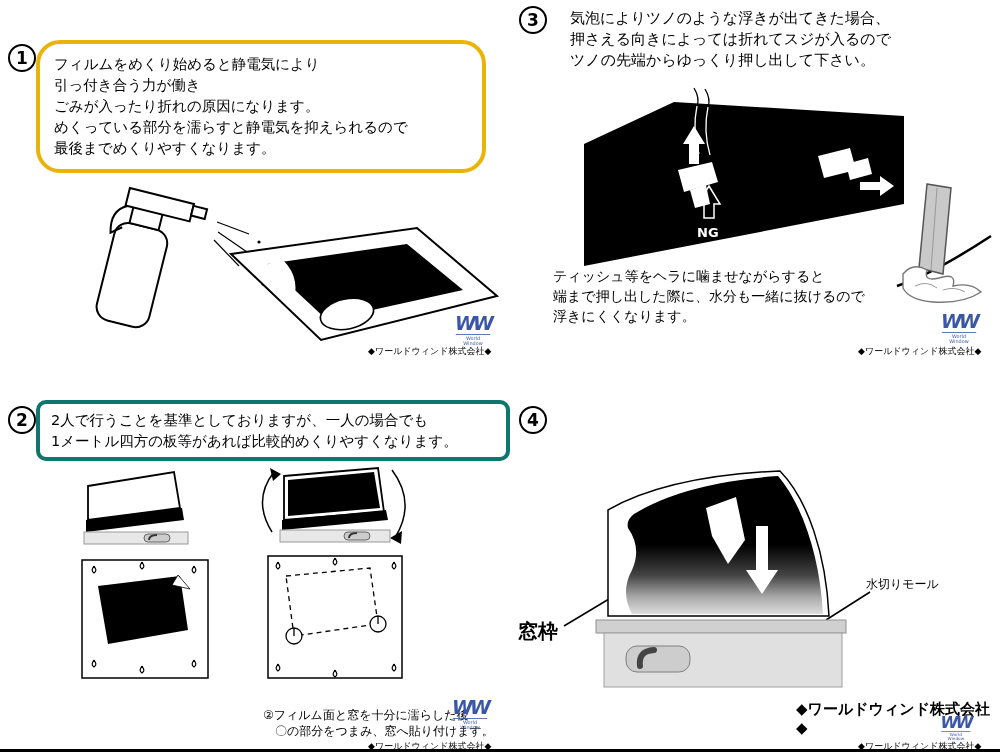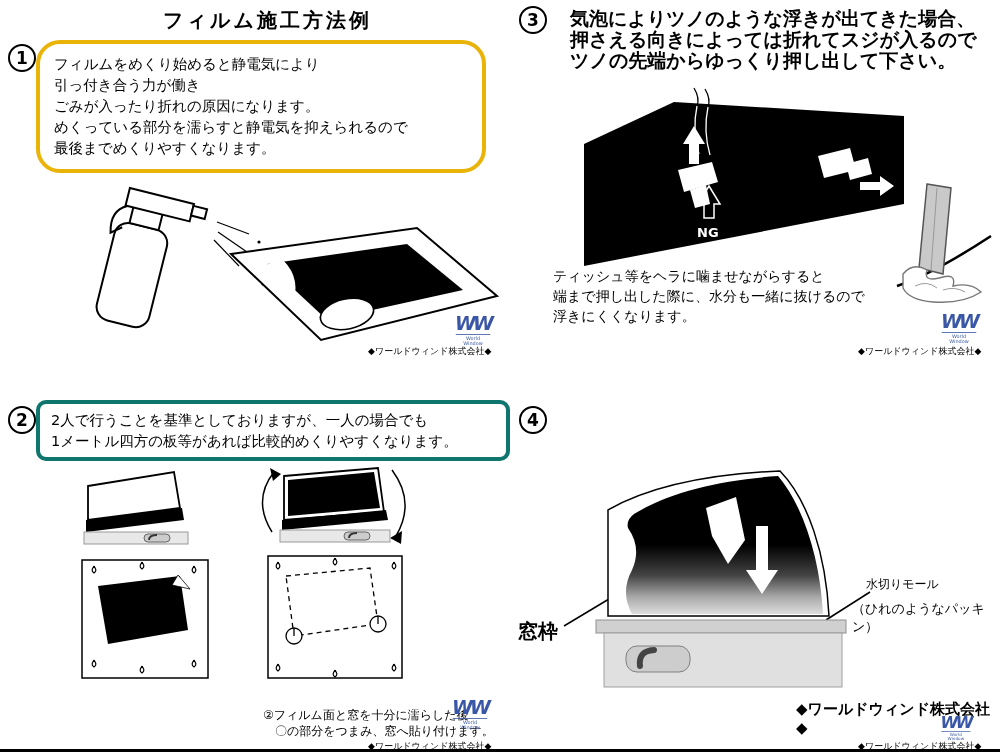--- a/index.html
+++ b/index.html
@@ -17,21 +17,21 @@
     font-size:17px; font-weight:600; background:#fff;
   }
   .bubble {
     border:4px solid #eab308; border-radius:24px; background:#fff;
     padding:10px 14px; font-size:14.5px; line-height:21px;
   }
   .rbox {
     border:4px solid #0f766e; border-radius:10px; background:#fff;
     padding:6px 11px; font-size:14.5px; line-height:20.5px;
   }
-  .txt15 { font-size:19px; line-height:21px;font-weight:bold; }
+  .txt15 { font-size:15px; line-height:21px; }
   .txt14 { font-size:14px; line-height:20px; }
   .cap { font-size:12px; line-height:15.5px; }
   .wm { font-size:9px; letter-spacing:0; color:#000; }
   .wm-bold { font-size:15px; font-weight:bold; color:#000; }
   .logo { width:42px; text-align:center; color:#3a57a7; line-height:1; }
   .logo .logo-ww {
     font-size:19px; font-weight:bold; font-style:italic; letter-spacing:-3px;
   }
   .logo .logo-sub {
     font-size:6px; transform:scale(0.82); transform-origin:center top;
@@ -41,21 +41,20 @@
   .lbl-bold { font-size:20px; font-weight:bold; }
   .lbl { font-size:12px; }
   .lbl-sub { font-size:13px; }
   .bottom-rule { left:0; top:749px; width:1000px; height:3px; background:#000; }
 </style>
 </head>
 <body>
 
 <div class="canvas">
 
-  <div class="abs title" style="left:163px; top:7px;">フィルム施工方法例</div>
 
   <div class="abs stepnum" style="left:8px; top:44px;">1</div>
 
   <div class="abs bubble" style="left:36px; top:40px; width:450px;">
     <div>フィルムをめくり始めると静電気により</div>
     <div>引っ付き合う力が働き</div>
     <div>ごみが入ったり折れの原因になります。</div>
     <div>めくっている部分を濡らすと静電気を抑えられるので</div>
     <div>最後までめくりやすくなります。</div>
   </div>
@@ -255,21 +254,20 @@
     </g>
     <g>
       <rect x="64" y="169" width="238" height="54" fill="#e0e0e0" stroke="#a0a0a0" stroke-width="1"></rect>
       <rect x="86" y="182" width="64" height="26" rx="11" fill="#cdcdcd" stroke="#808080" stroke-width="1"></rect>
       <path d="M100 202 Q98 187 114 186" fill="none" stroke="#444" stroke-width="6" stroke-linecap="round"></path>
     </g>
   </svg>
 
   <div class="abs lbl-bold" style="left:518px; top:618px;">窓枠</div>
   <div class="abs lbl" style="left:866px; top:576px;">水切りモール</div>
-  <div class="abs lbl-sub" style="left:852px; top:600px;">（ひれのようなパッキン）</div>
 
   <div class="abs wm-bold" style="left:796px; top:700px;">◆ワールドウィンド株式会社◆</div>
 
   <div class="abs logo small" style="left:938px; top:714px;">
     <div class="logo-ww">WW</div>
     <div class="logo-sub">World Window</div>
   </div>
   <div class="abs wm" style="left:858px; top:740px;">◆ワールドウィンド株式会社◆</div>
 
   <div class="abs bottom-rule"></div>

